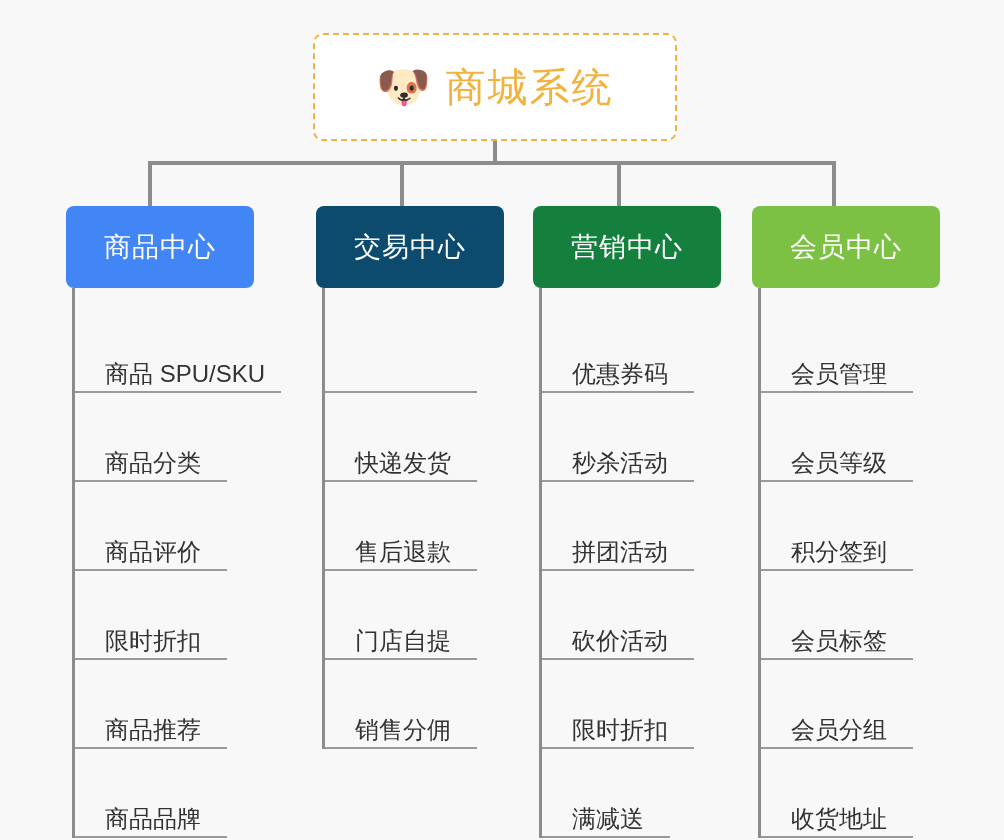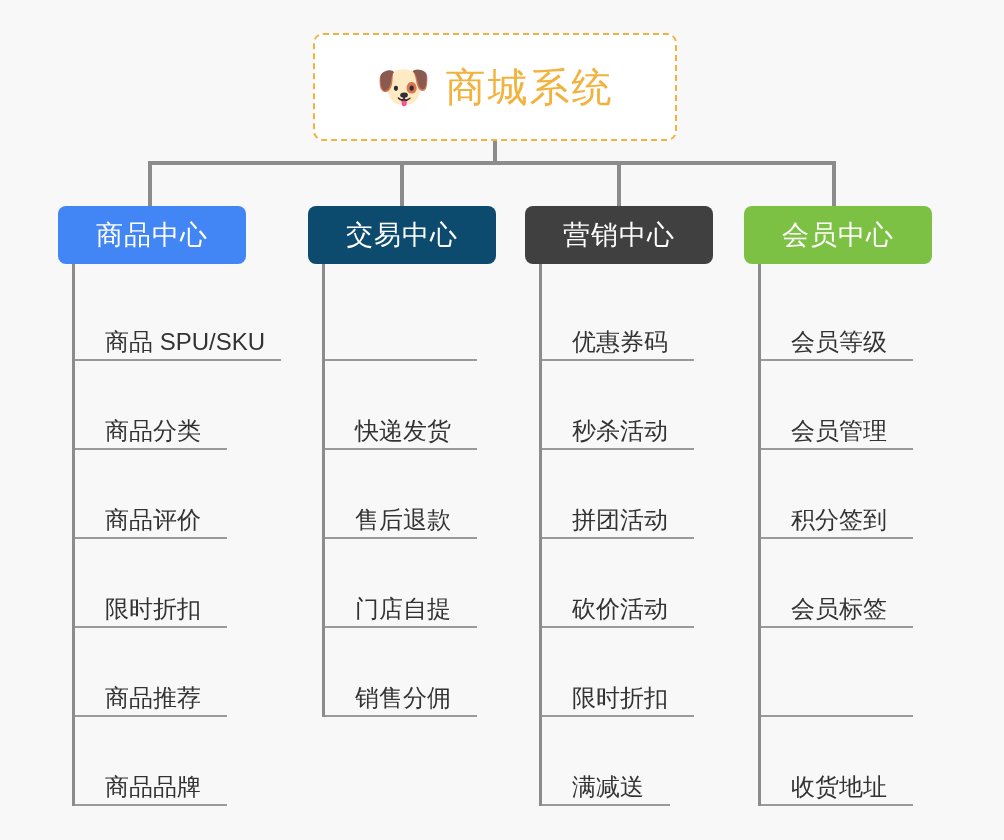--- a/index.html
+++ b/index.html
@@ -75,41 +75,42 @@
   }
 
   
   .column {
     position: absolute;
     top: 206px;
     width: 188px;
   }
   .cat-box {
     width: 188px;
-    height: 58px;
+    height: 82px;
     border-radius: 8px;
     display: flex;
     align-items: center;
     justify-content: center;
     box-sizing: border-box;
+    margin-left: 8px;
   }
   .cat-label {
     color: #ffffff;
     font-size: 27px;
     letter-spacing: 1px;
     line-height: 1;
     white-space: nowrap;
   }
 
   
   .leaf-list {
     position: relative;
     margin-left: 14px;
     border-left: 3px solid #8c8c8c;
-    padding-top: 8px;
+    padding-top: 16px;
   }
   .leaf-item {
     position: relative;
     height: 89px;
     box-sizing: border-box;
     display: flex;
     align-items: flex-end;
   }
   .leaf-underline {
     position: absolute;
@@ -196,21 +197,21 @@
           <div class="leaf-underline" style="width: 152px;"></div>
           <span class="leaf-label">门店自提</span>
         </div>
         <div class="leaf-item">
           <div class="leaf-underline" style="width: 152px;"></div>
           <span class="leaf-label">销售分佣</span>
         </div>
       </div>
     </div>
   <div class="column" id="col-2" style="left:525px;">
-      <div class="cat-box" style="background: #404040;">
+      <div class="cat-box" style="background: #15803d;">
         <span class="cat-label">营销中心</span>
       </div>
       <div class="leaf-list">
         <div class="leaf-item">
           <div class="leaf-underline" style="width: 152px;"></div>
           <span class="leaf-label">优惠券码</span>
         </div>
         <div class="leaf-item">
           <div class="leaf-underline" style="width: 152px;"></div>
           <span class="leaf-label">秒杀活动</span>
@@ -233,36 +234,37 @@
         </div>
       </div>
     </div>
   <div class="column" id="col-3" style="left:744px;">
       <div class="cat-box" style="background: rgb(124, 193, 67);">
         <span class="cat-label">会员中心</span>
       </div>
       <div class="leaf-list">
         <div class="leaf-item">
           <div class="leaf-underline" style="width: 152px;"></div>
+          <span class="leaf-label">会员管理</span>
+        </div>
+        <div class="leaf-item">
+          <div class="leaf-underline" style="width: 152px;"></div>
           <span class="leaf-label">会员等级</span>
         </div>
         <div class="leaf-item">
           <div class="leaf-underline" style="width: 152px;"></div>
-          <span class="leaf-label">会员管理</span>
-        </div>
-        <div class="leaf-item">
-          <div class="leaf-underline" style="width: 152px;"></div>
           <span class="leaf-label">积分签到</span>
         </div>
         <div class="leaf-item">
           <div class="leaf-underline" style="width: 152px;"></div>
           <span class="leaf-label">会员标签</span>
         </div>
         <div class="leaf-item">
           <div class="leaf-underline" style="width: 152px;"></div>
+          <span class="leaf-label">会员分组</span>
         </div>
         <div class="leaf-item">
           <div class="leaf-underline" style="width: 152px;"></div>
           <span class="leaf-label">收货地址</span>
         </div>
       </div>
     </div>
 
 </div>
 

